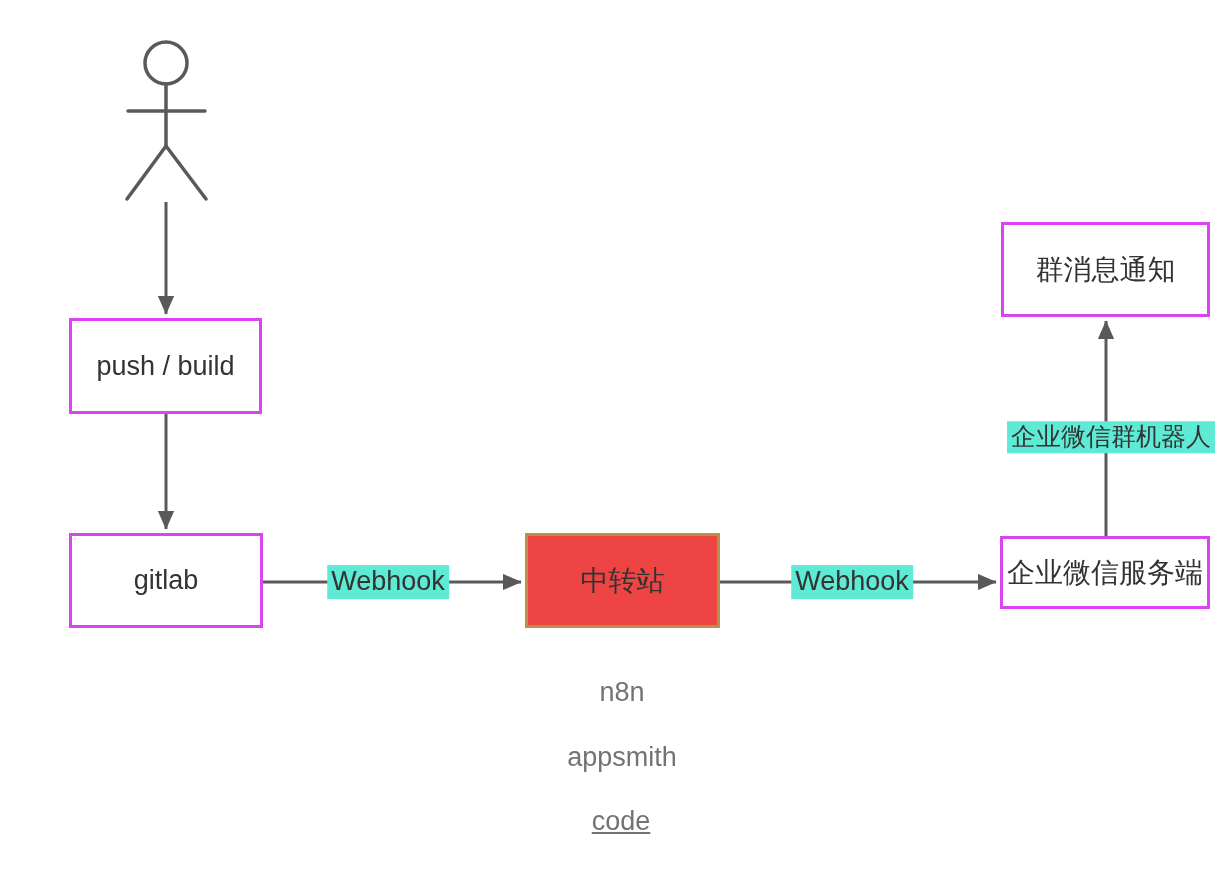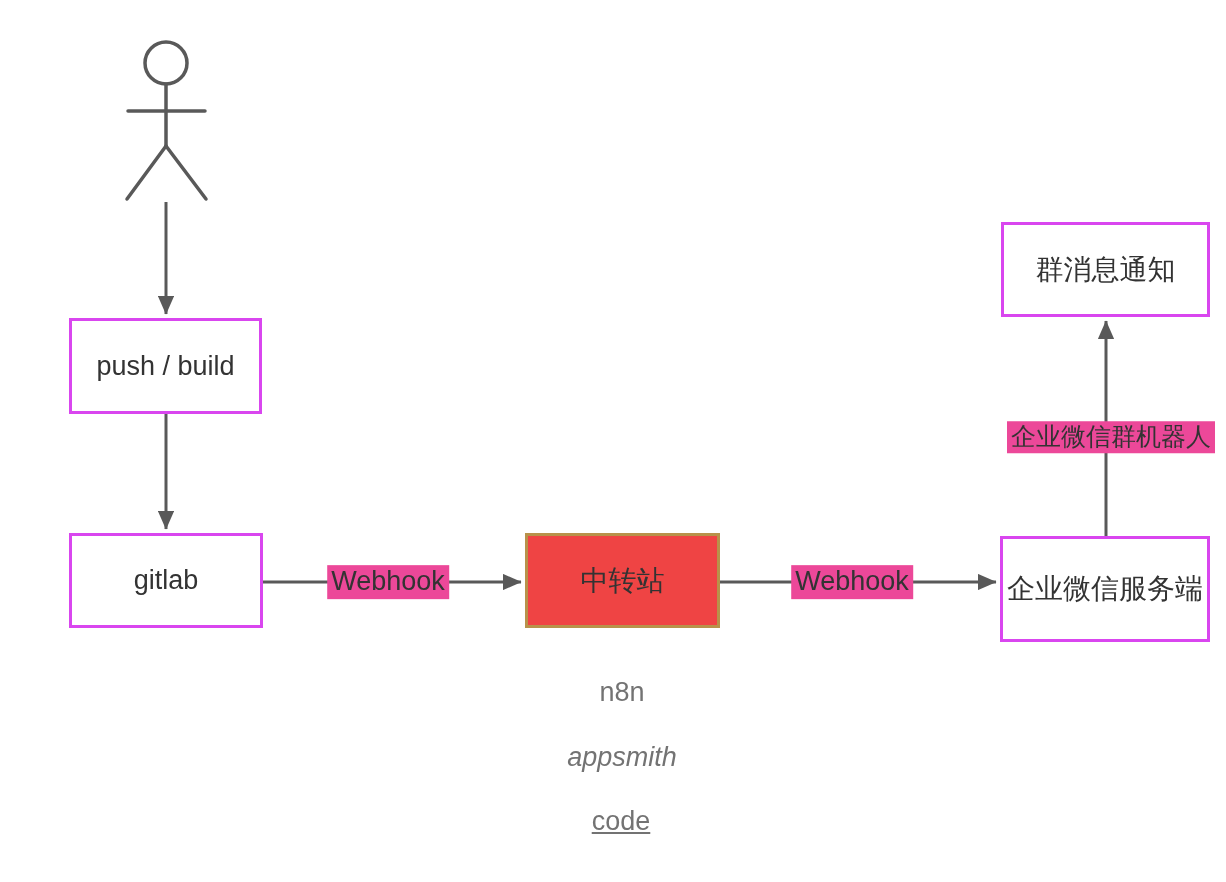--- a/index.html
+++ b/index.html
@@ -21,46 +21,46 @@
     white-space:nowrap;
   }
   .node.cjk{font-size:28px;}
   .node.accent{
     border-color:#b8924a;
     background:#ef4444;
   }
   .edge-label{
     position:absolute;
     transform:translate(-50%,-50%);
-    background:#ec4899;
+    background:#5eead4;
     padding:2px 4px;
     font-size:27px;color:#333333;
     white-space:nowrap;
     line-height:1.1;
   }
   .edge-label.cjk{font-size:25px;}
   .note{
     position:absolute;
     transform:translateX(-50%);
     font-size:27px;color:#737373;
     white-space:nowrap;
   }
   
   #node-push-build   {left:69px;  top:318px; width:193px; height:96px;}
   #node-gitlab       {left:69px;  top:533px; width:194px; height:95px;}
   #node-relay        {left:525px; top:533px; width:195px; height:95px;}
-  #node-wechat-server{left:1000px;top:536px; width:210px; height:106px;}
+  #node-wechat-server{left:1000px;top:536px; width:210px; height:73px;}
   #node-group-notify {left:1001px;top:222px; width:209px; height:95px;}
   
   #label-webhook-1{left:388px;  top:582px;}
   #label-webhook-2{left:852px;  top:582px;}
   #label-robot    {left:1111px; top:437px;}
   
   #note-0{left:622px; top:677px;}
-  #note-1{left:622px; top:742px;font-style:italic;}
+  #note-1{left:622px; top:742px;}
   #note-2{left:621px; top:806px;text-decoration:underline;}
 </style>
 </head>
 <body>
 
 <div id="canvas">
 
   <svg class="wires" viewBox="0 0 1226 882">
     <defs>
       <marker id="arrow" markerUnits="strokeWidth" markerWidth="6.4" markerHeight="5.4" refX="6" refY="2.7" orient="auto">

